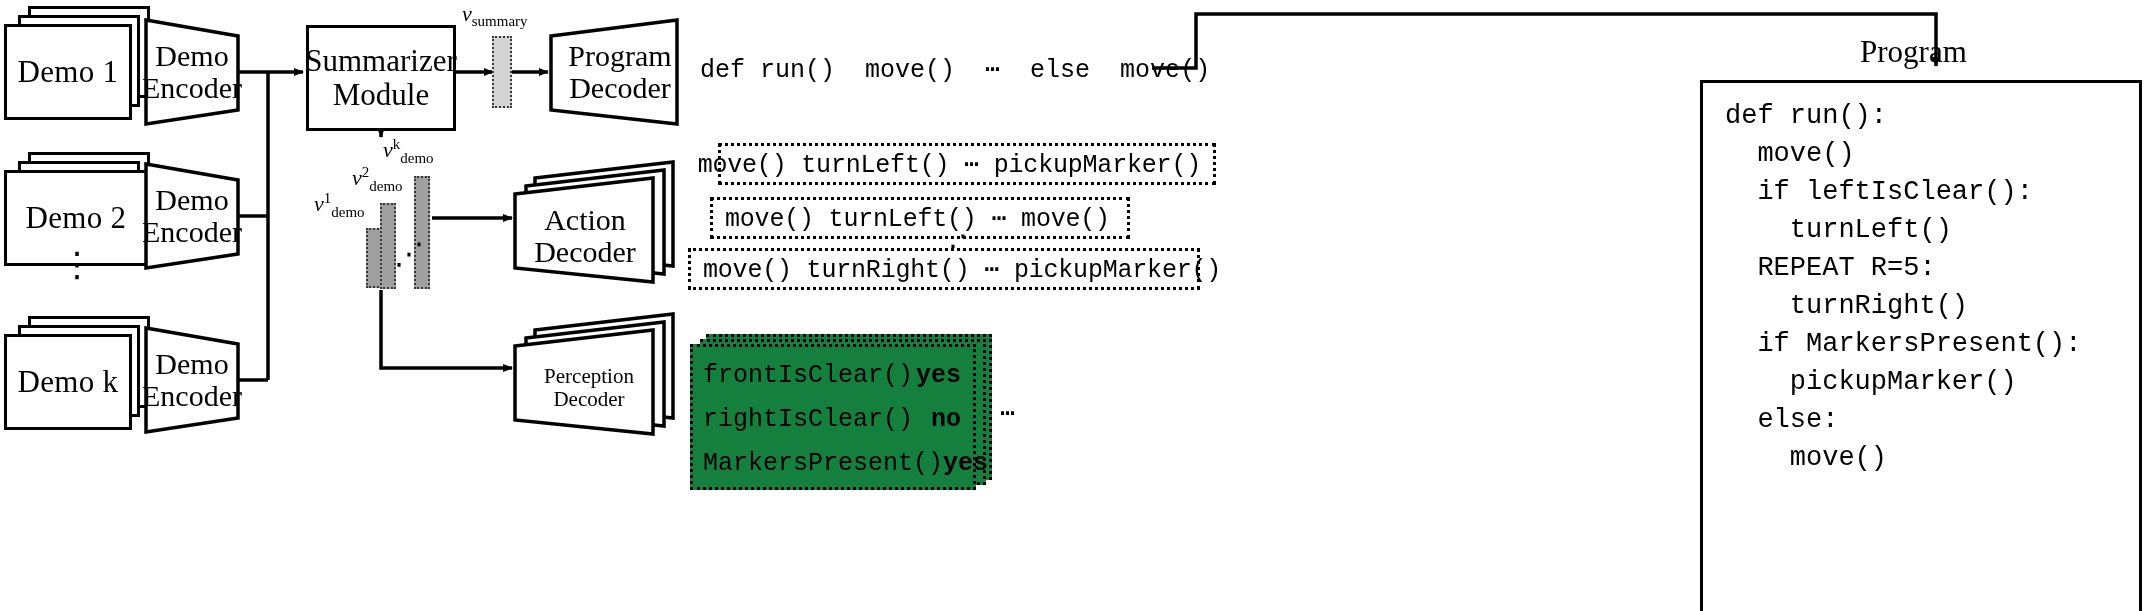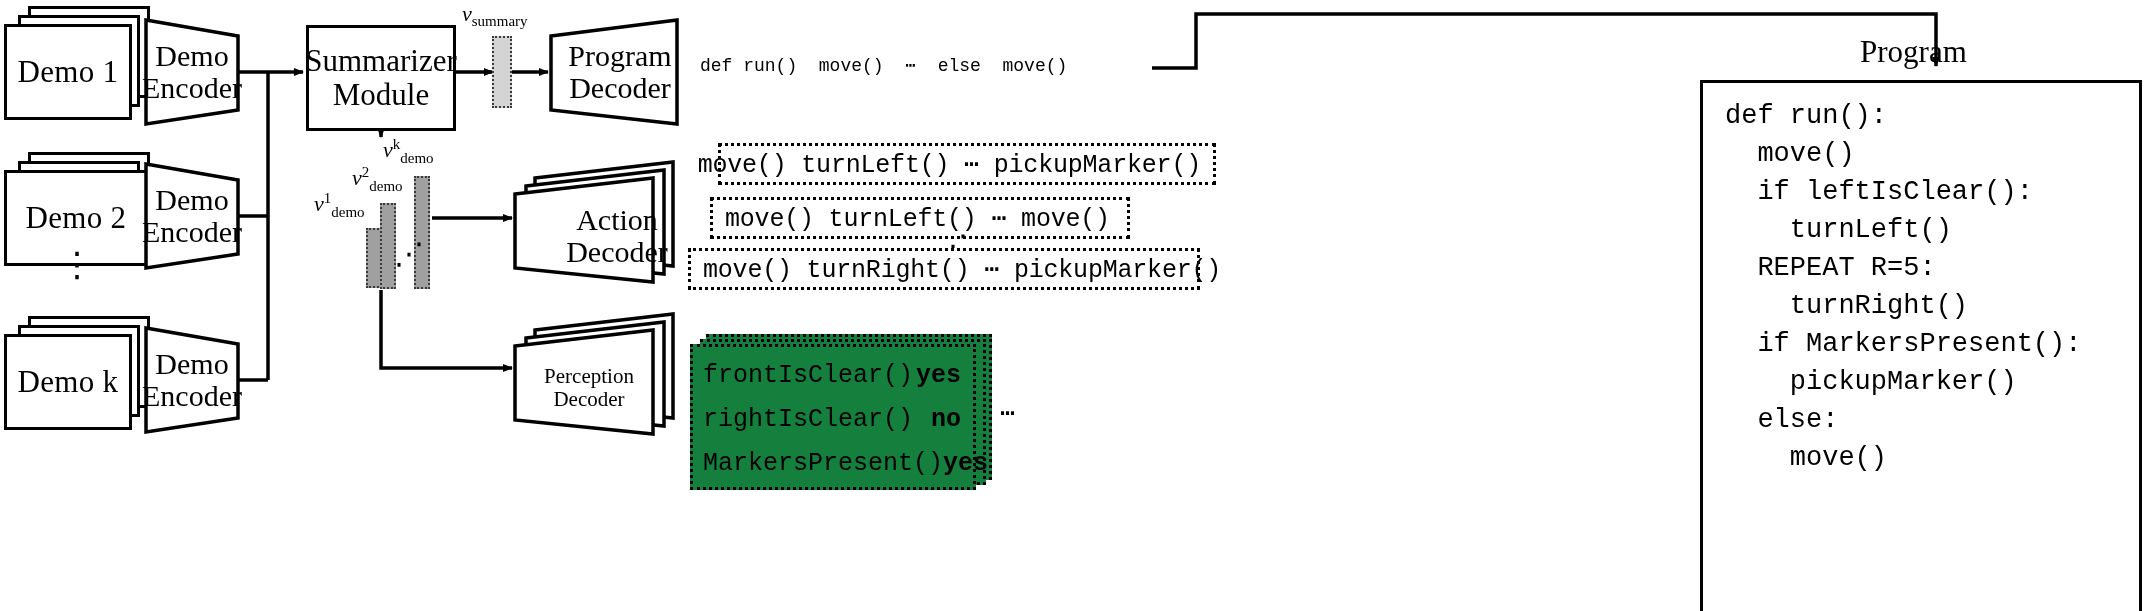--- a/index.html
+++ b/index.html
@@ -43,21 +43,21 @@
   .perrow .q{white-space:nowrap;}
   .perrow .a{font-weight:bold;white-space:nowrap;}
 
   
   .progpanel{position:absolute;border:3px solid #000;background:#fff;box-sizing:border-box;
              font-family:"Liberation Mono", monospace;font-size:27px;line-height:38px;
              white-space:pre;padding:14px 0 14px 22px;}
   .progtitle{position:absolute;font-size:31px;white-space:nowrap;}
 
   
-  .codeline{position:absolute;font-family:"Liberation Mono", monospace;font-size:18px;
+  .codeline{position:absolute;font-family:"Liberation Mono", monospace;font-size:25px;
             white-space:pre;}
   .vdots{position:absolute;font-size:34px;line-height:1;letter-spacing:0;}
   .ddots{position:absolute;font-size:30px;}
   .hdots{position:absolute;font-family:"Liberation Mono", monospace;font-size:25px;}
   svg.wires{position:absolute;left:0;top:0;width:2150px;height:611px;overflow:visible;}
 </style>
 </head>
 <body>
 
 <div class="stage">
@@ -184,21 +184,21 @@
   <div class="vecbar" style="left:414px;top:176px;width:16px;height:113px;background:#a0a0a0;"></div>
 
   <div class="ddots" style="left:394px;top:236px;">⋰</div>
 
   <div class="trap" style="left:513px;top:160px;width:152px;height:120px;">
     <svg width="172" height="130" viewBox="0 0 172 130">
       <polygon points="22,18 160,2 160,106 22,92" fill="#fff" stroke="#000" stroke-width="3.5" stroke-linejoin="miter"></polygon>
       <polygon points="13,26 151,10 151,114 13,100" fill="#fff" stroke="#000" stroke-width="3.5" stroke-linejoin="miter"></polygon>
       <polygon points="2,34 140,18 140,122 2,108" fill="#fff" stroke="#000" stroke-width="3.5" stroke-linejoin="miter"></polygon>
     </svg>
-    <div class="lbl" style="padding-left:2px;padding-bottom:2px;width:140px;height:120px;margin-top:16px;margin-left:32px;">
+    <div class="lbl" style="padding-left:2px;padding-bottom:2px;width:140px;height:120px;margin-top:16px;">
       <span>Action</span>
       <span>Decoder</span>
     </div>
   </div>
 
   <div class="trap" style="left:513px;top:312px;width:152px;height:120px;">
     <svg width="172" height="130" viewBox="0 0 172 130">
       <polygon points="22,18 160,2 160,106 22,92" fill="#fff" stroke="#000" stroke-width="3.5" stroke-linejoin="miter"></polygon>
       <polygon points="13,26 151,10 151,114 13,100" fill="#fff" stroke="#000" stroke-width="3.5" stroke-linejoin="miter"></polygon>
       <polygon points="2,34 140,18 140,122 2,108" fill="#fff" stroke="#000" stroke-width="3.5" stroke-linejoin="miter"></polygon>

